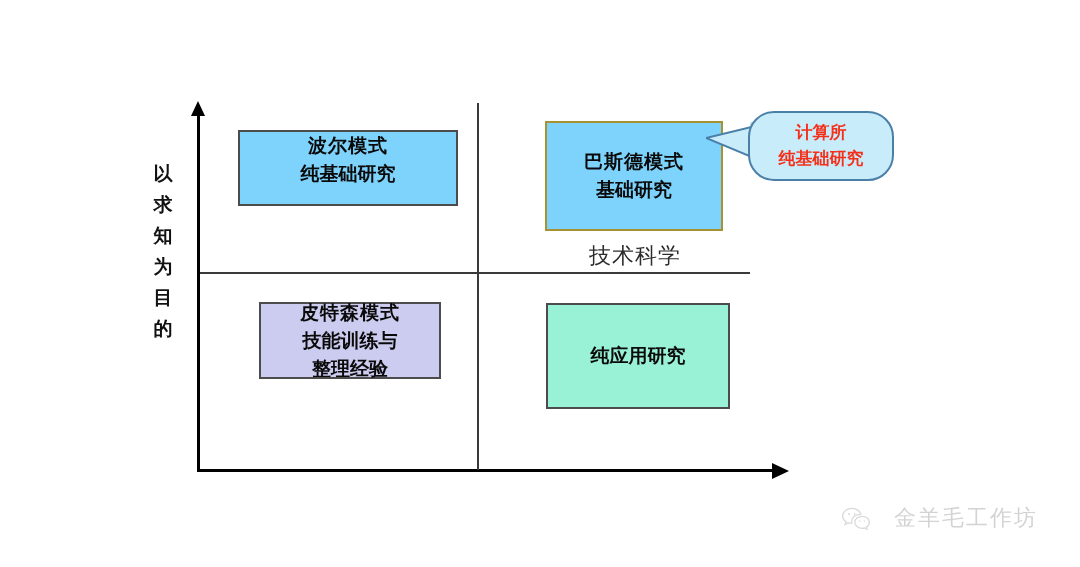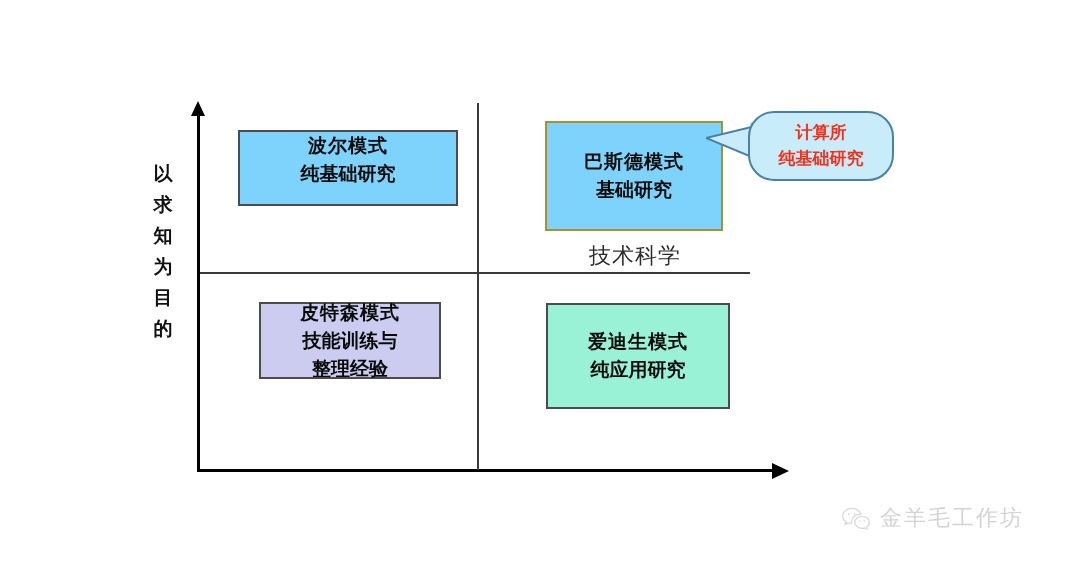--- a/index.html
+++ b/index.html
@@ -196,21 +196,21 @@
     height: 42px;
   }
 
   
   #watermark {
     position: absolute;
     left: 841px;
     top: 503px;
     display: flex;
     align-items: center;
-    gap: 9px;
+    gap: 23px;
     opacity: 0.62;
   }
   #watermark-text {
     font-size: 22px;
     color: #b9b9b9;
     letter-spacing: 2px;
     font-weight: normal;
   }
   #wechat-icon svg { display: block; }
 </style>
@@ -246,21 +246,20 @@
 
   <div id="caption-tech-science">技术科学</div>
 
   <div class="quad-box" id="box-peterson">
     <span class="line title">皮特森模式</span>
     <span class="line">技能训练与</span>
     <span class="line">整理经验</span>
   </div>
 
   <div class="quad-box" id="box-edison">
-    <span class="line title">爱迪生模式</span>
     <span class="line">纯应用研究</span>
   </div>
 
   <svg id="callout-tail" viewBox="0 0 60 42">
     <polygon points="0,16 58,2 58,40" fill="#c8ecfa" stroke="#4a7fa8" stroke-width="2" stroke-linejoin="round"></polygon>
     <rect x="44" y="0" width="18" height="42" fill="#c8ecfa"></rect>
   </svg>
 
   <div id="callout-bubble">
     <span class="line">计算所</span>

